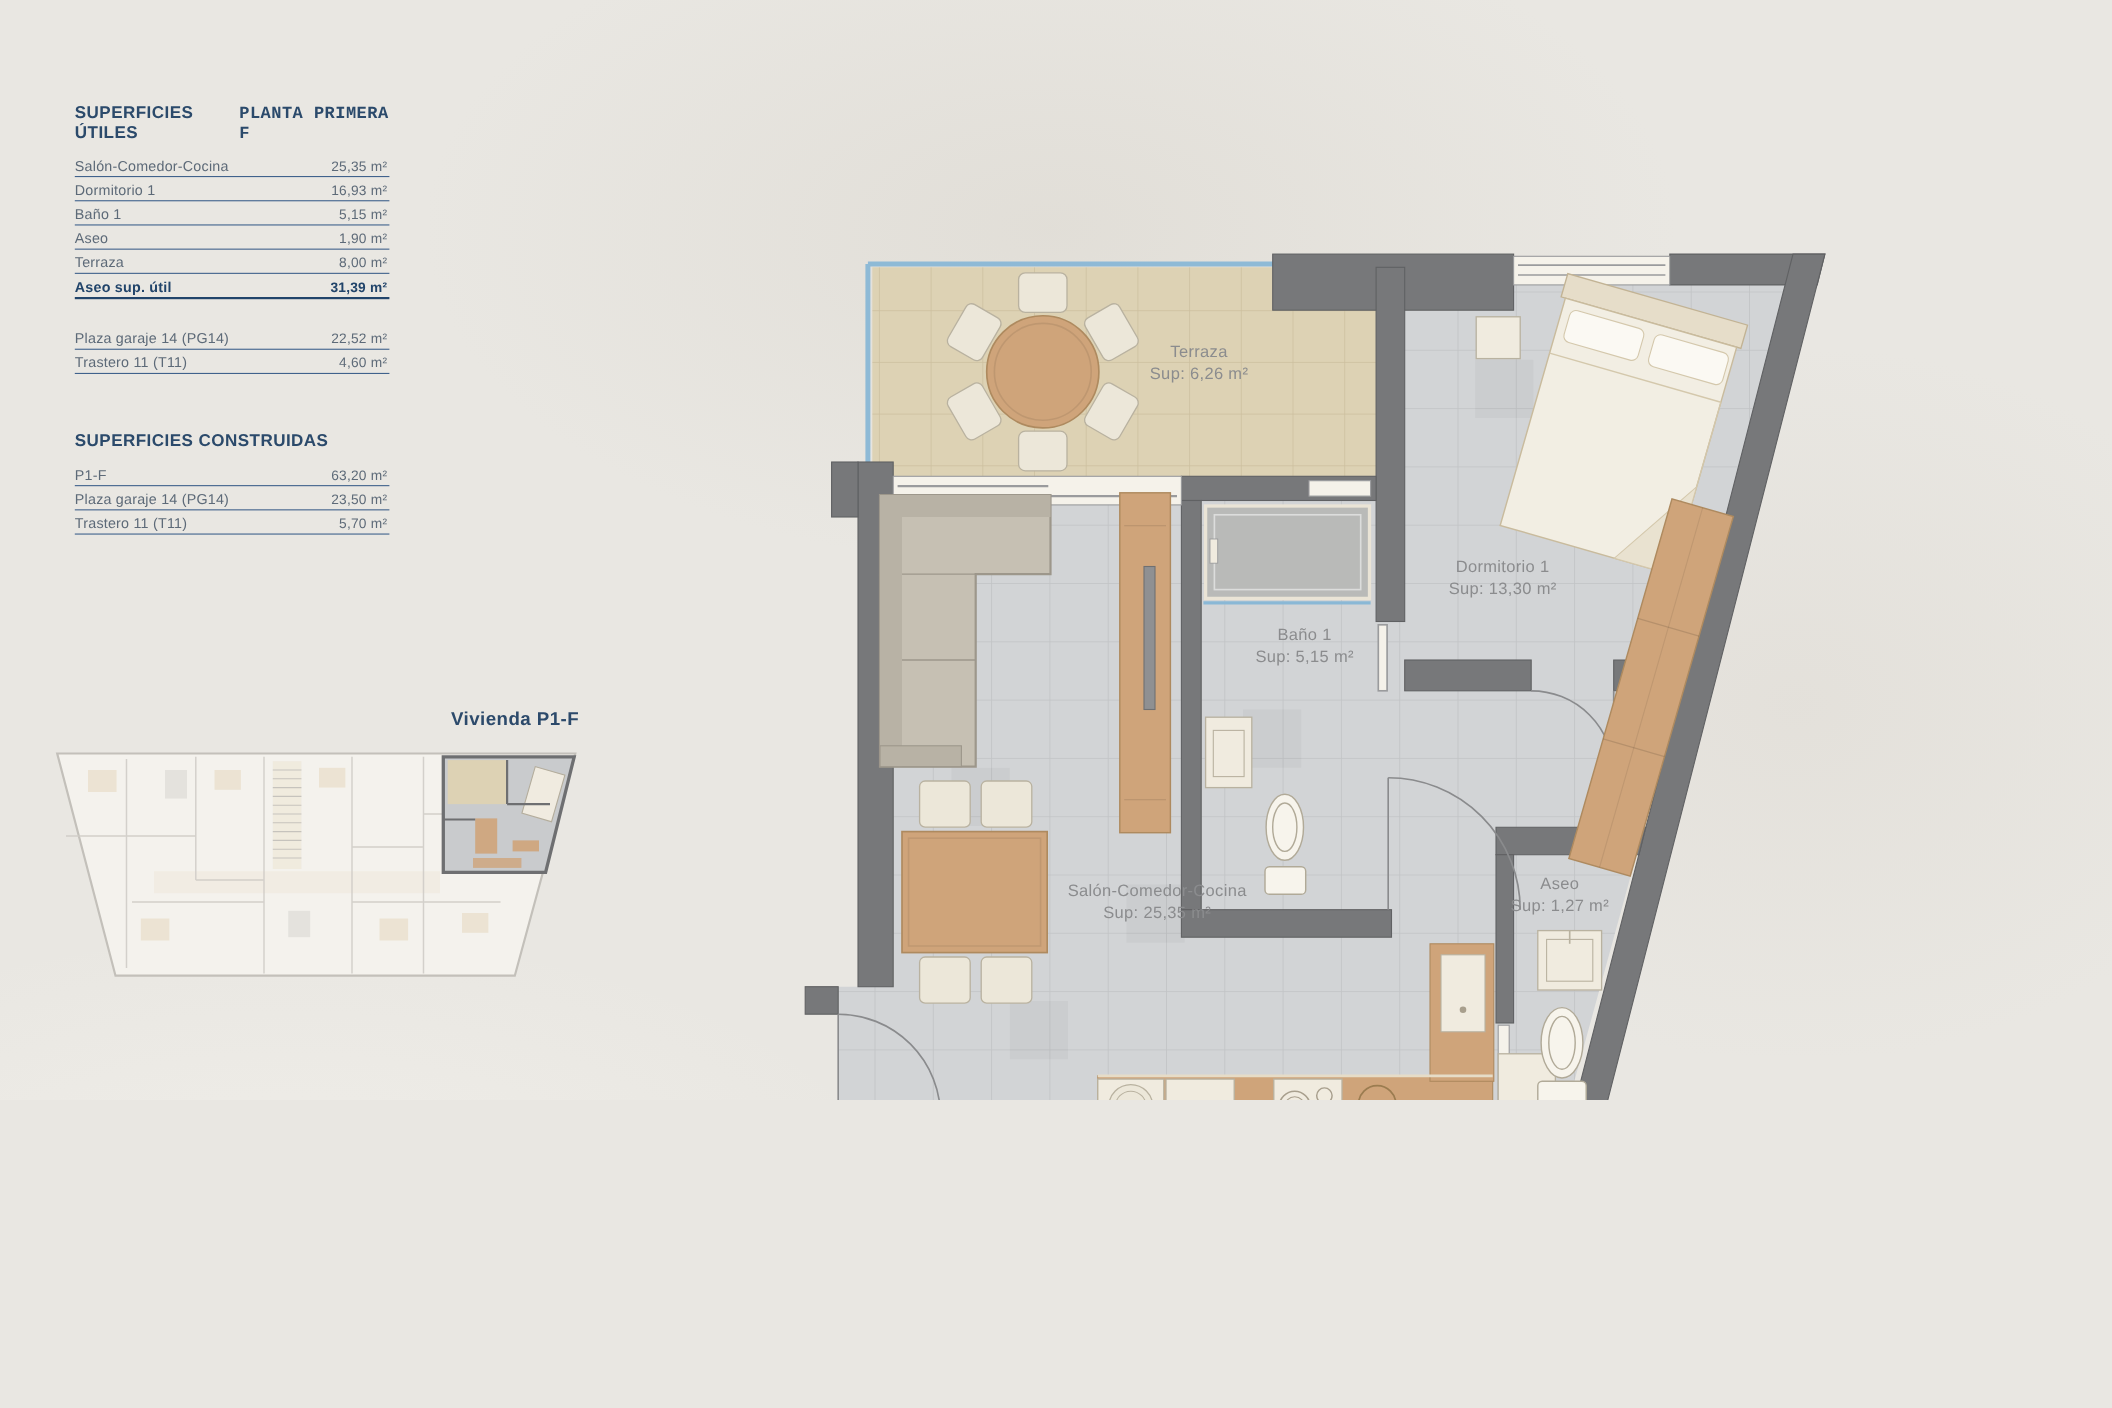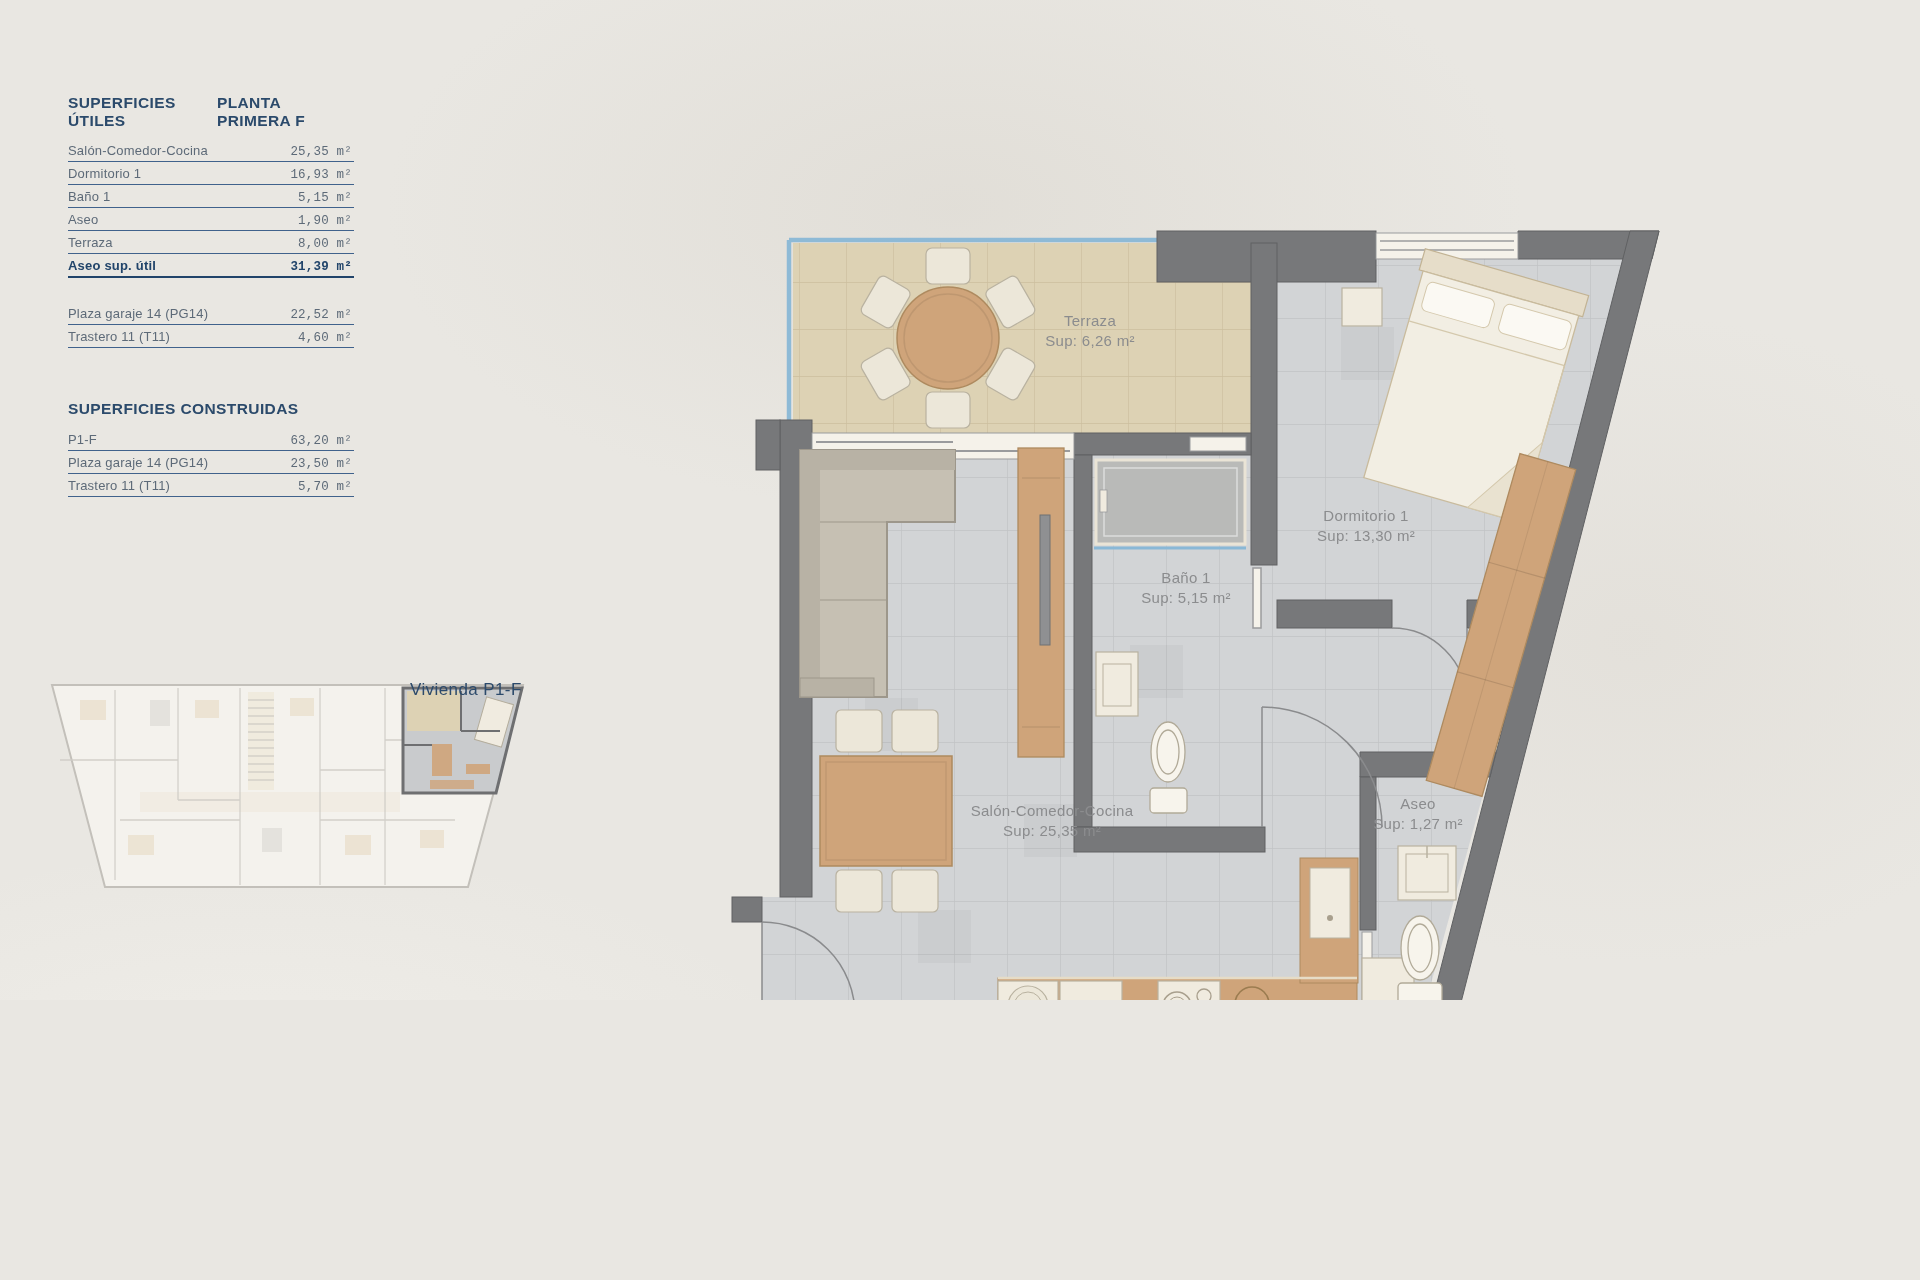--- a/index.html
+++ b/index.html
@@ -3,35 +3,35 @@
 <meta charset="utf-8">
 <style>
   html,body{margin:0;padding:0;background:#e9e7e2;}
   #stage{position:relative;width:1920px;height:1000px;overflow:hidden;
          background:#e9e7e2;font-family:"Liberation Sans",sans-serif;}
   .blob{position:absolute;pointer-events:none;}
   
   .area-table{position:absolute;left:68px;top:94px;width:286px;}
   .tbl-head{display:flex;align-items:baseline;font-weight:700;font-size:15.5px;
             color:#2b4a6b;letter-spacing:.4px;margin-bottom:9px;}
-  .tbl-head .h2{}
+  .tbl-head .h2{font-family:Liberation Mono, monospace;}
   .row{display:flex;justify-content:space-between;align-items:baseline;
        font-size:13px;color:#5d6a78;letter-spacing:.2px;
        padding:4px 2px 2px 0;border-bottom:1px solid #40628c;}
-  .row .val{font-size:12.5px;font-family:Liberation Mono, monospace;}
+  .row .val{font-size:12.5px;}
   .row.total{color:#21446a;font-weight:700;border-bottom:2px solid #21446a;}
   .extras{margin-top:24px;}
   .built-head{font-weight:700;font-size:15.5px;color:#2b4a6b;letter-spacing:.4px;
               margin:52px 0 10px 0;}
   
   .plan-label{position:absolute;transform:translate(-50%,-50%);text-align:center;
               color:#8b8c8e;font-size:15px;line-height:1.35;white-space:nowrap;
               letter-spacing:.3px;}
-  .unit-label{position:absolute;left:410px;top:680px;color:#2c4a6b;font-size:17px;
-              letter-spacing:.4px;font-weight:400;}
+  .unit-label{position:absolute;left:410px;top:644px;color:#2c4a6b;font-size:17px;
+              letter-spacing:.4px;font-weight:700;}
   svg{position:absolute;left:0;top:0;}
 </style>
 </head>
 <body>
 
 <div id="stage">
 
   <div class="blob" style="left:380px;top:0;width:1150px;height:520px;
               background:radial-gradient(ellipse at 50% 40%,rgba(219,215,207,.55),rgba(219,215,207,0) 70%);"></div>
   <div class="blob" style="left:1200px;top:320px;width:720px;height:640px;

